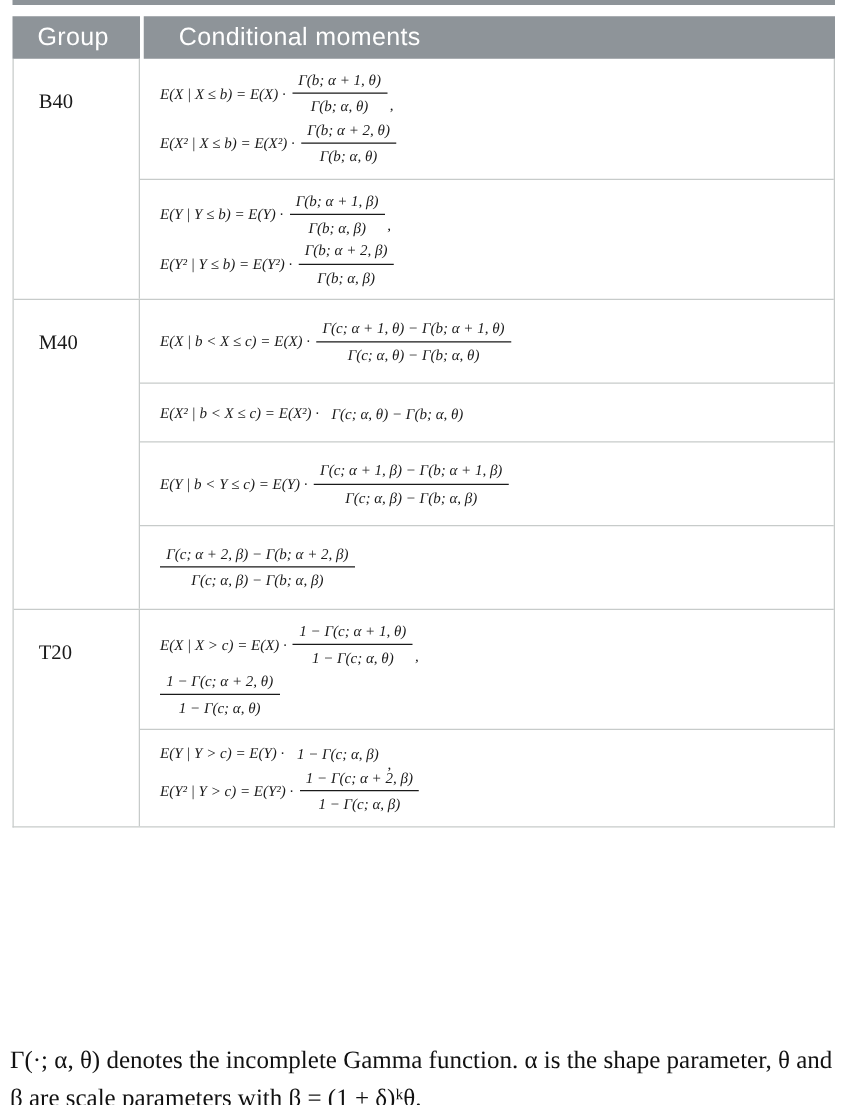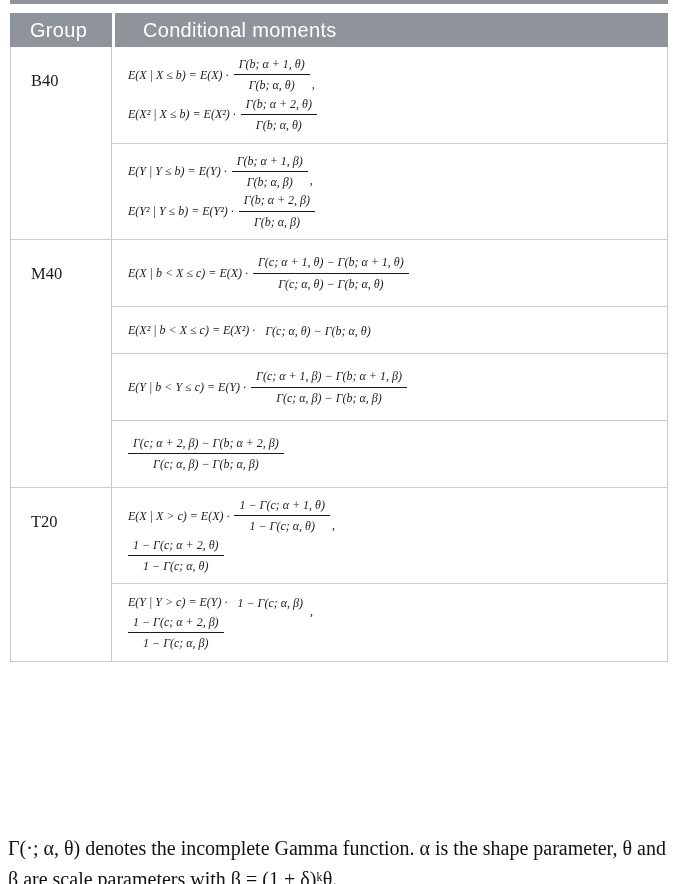--- a/index.html
+++ b/index.html
@@ -176,20 +176,21 @@
           </div>
           <div class="cell">
             <div class="formula">
               <span class="lhs">E(Y | Y &gt; c) = E(Y) ·</span>
               <span class="frac">
                 <span class="den">1 − Γ(c; α, β)</span>
               </span>
               <span class="suffix">,</span>
             </div>
             <div class="formula">
+              <span class="lhs">E(Y² | Y &gt; c) = E(Y²) ·</span>
               <span class="frac">
                 <span class="num">1 − Γ(c; α + 2, β)</span>
                 <span class="den">1 − Γ(c; α, β)</span>
               </span>
             </div>
           </div>
         </div>
       </div>
 
     </div>

